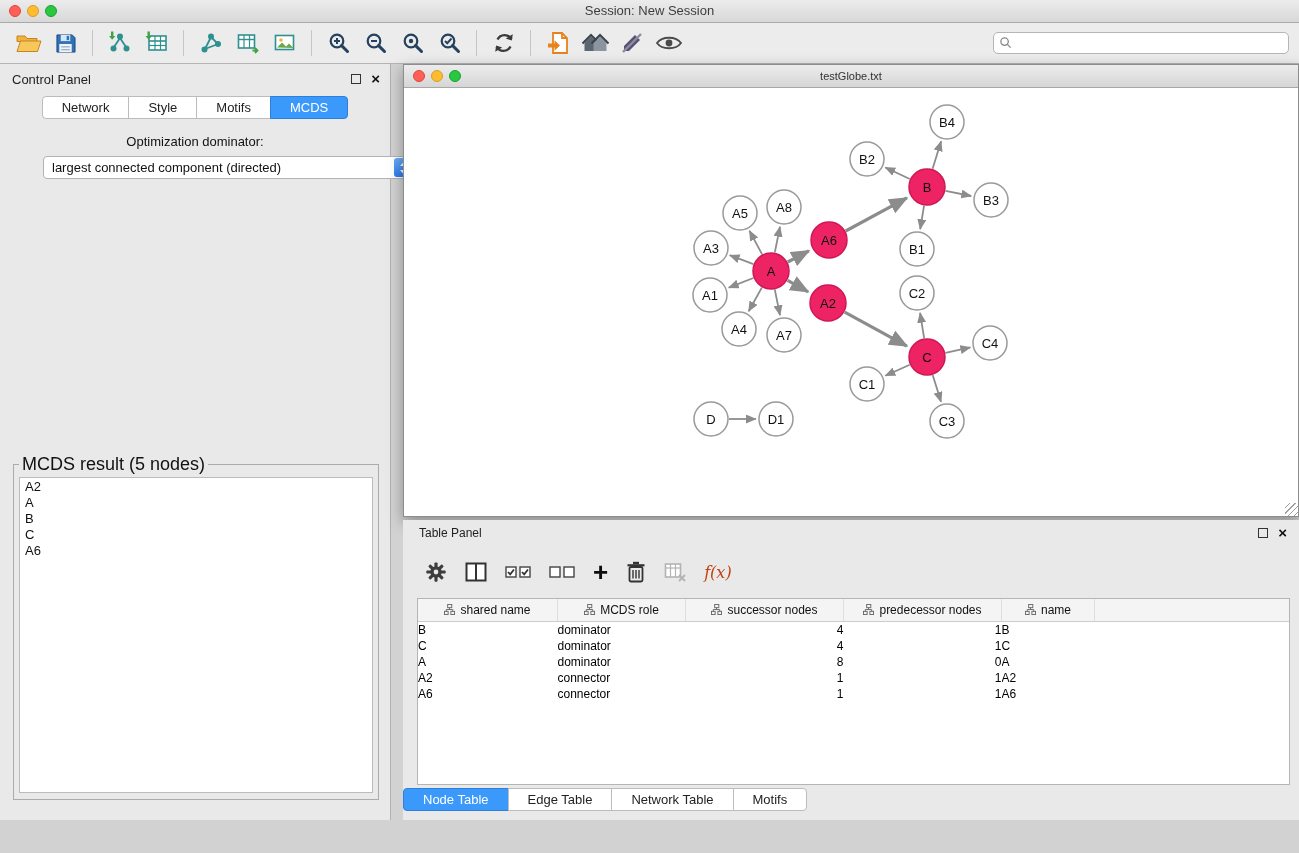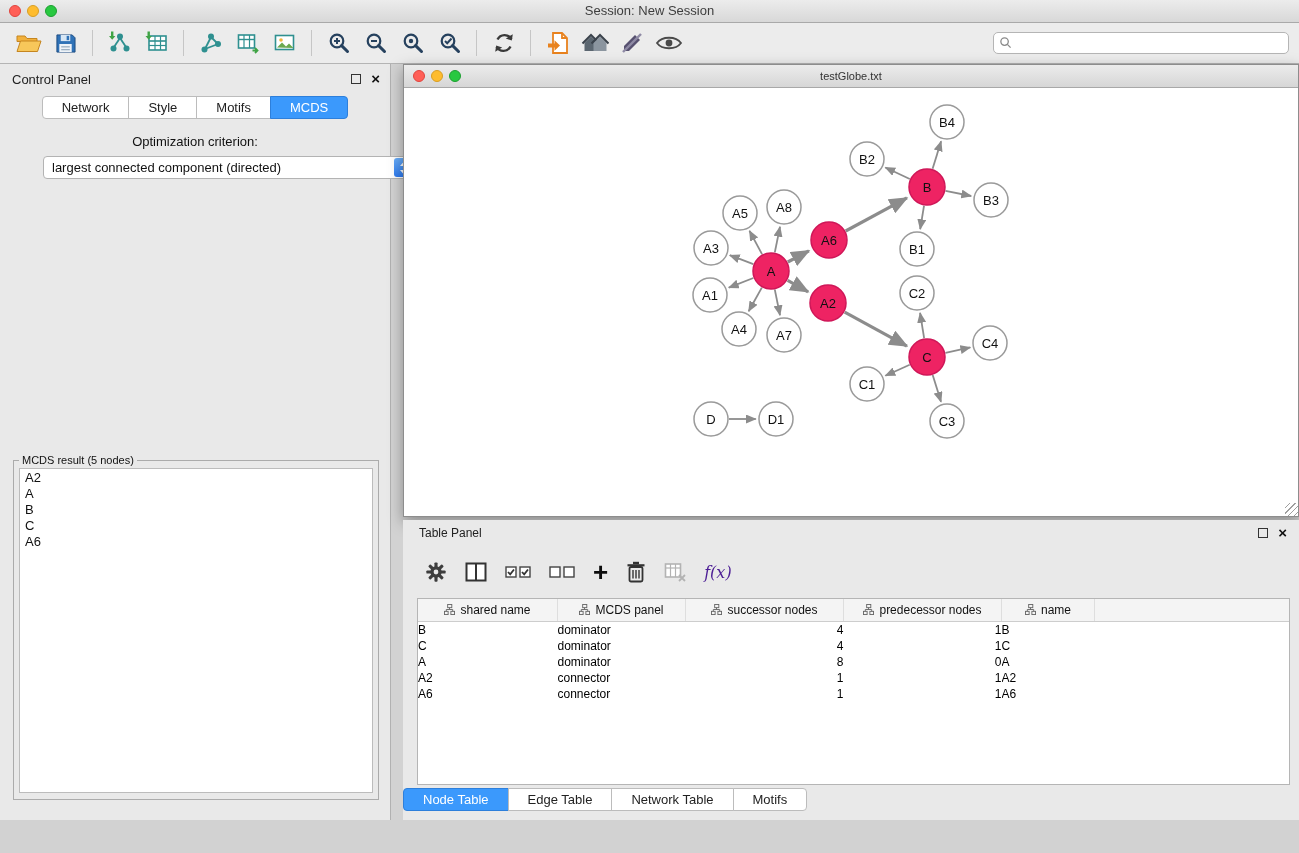--- a/index.html
+++ b/index.html
@@ -31,37 +31,37 @@
   .control-panel{position:absolute;left:0;top:64px;width:391px;height:756px;background:#e9e9e9;border-right:1px solid #b1b1b1;box-sizing:border-box;}
   .cp-title{position:absolute;left:12px;top:8px;font-size:13px;color:#222;}
   .control-panel .win-btns{right:10px;top:9px;}
   .cp-tabs{position:absolute;top:32px;left:0;right:0;display:flex;justify-content:center;}
   .cp-opt-label{position:absolute;top:70px;left:0;right:0;text-align:center;font-size:13px;color:#111;}
   .cp-select{position:absolute;top:92px;left:43px;width:372px;height:23px;background:#fff;border:1px solid #b3b3b3;border-radius:4px;box-sizing:border-box;font-size:13px;line-height:21px;padding-left:8px;cursor:default;}
   .cp-select .stepper{position:absolute;right:1px;top:1px;bottom:1px;width:19px;border-radius:3px;background:linear-gradient(#69aefb,#2e7bf0);display:flex;align-items:center;justify-content:center;}
   .cp-buttons{position:absolute;top:126px;left:0;right:0;display:flex;justify-content:center;gap:15px;}
   .cp-btn{height:24px;padding:0 15px;background:#fff;border:1px solid #b3b3b3;border-radius:4px;font-size:13px;color:#111;font-family:inherit;cursor:default;}
   .cp-result{position:absolute;left:13px;top:390px;width:366px;height:346px;border:1px solid #ababab;margin:0;padding:2px 5px 6px 5px;box-sizing:border-box;display:flex;flex-direction:column;background:#e9e9e9;}
-  .cp-result legend{font-size:11px;padding:0 3px;color:#111;}
+  .cp-result legend{font-size:18px;padding:0 3px;color:#111;}
   .result-list{flex:1;background:#fff;border:1px solid #bcbcbc;box-sizing:border-box;font-size:13px;padding:1px 5px;overflow:auto;}
   .result-item{line-height:16px;}
   
   .network-window{position:absolute;left:403px;top:64px;width:896px;height:453px;background:#fff;border:1px solid #8d8d8d;box-sizing:border-box;box-shadow:0 5px 14px rgba(0,0,0,0.35);}
   .nw-titlebar{position:absolute;top:0;left:0;right:0;height:22px;background:linear-gradient(#ececec,#d6d6d6);border-bottom:1px solid #a8a8a8;}
   .nw-title{line-height:22px;text-align:center;font-size:11px;color:#333;}
   .nw-canvas{position:absolute;top:23px;left:0;right:0;bottom:0;background:#fff;overflow:hidden;}
   .resize-grip{position:absolute;right:0;bottom:0;width:13px;height:13px;background:repeating-linear-gradient(135deg,transparent 0 3px,#9f9f9f 3px 4px);}
   
   .table-panel{position:absolute;left:403px;top:520px;width:896px;height:300px;background:#e9e9e9;}
   .tp-title{position:absolute;left:16px;top:6px;font-size:12px;color:#222;}
   .table-panel .win-btns{right:12px;top:7px;}
   .tp-toolbar{position:absolute;top:30px;left:22px;height:44px;display:flex;align-items:center;gap:18px;}
   .tp-btn{display:flex;align-items:center;justify-content:center;cursor:default;}
   .plus{font-size:26px;font-weight:bold;color:#0d0d0d;line-height:20px;}
-  .fx{font-family:"DejaVu Serif",serif;font-style:italic;font-size:16px;color:#4c1d95;}
+  .fx{font-family:"DejaVu Serif",serif;font-style:italic;font-size:16px;color:#c2410c;}
   .tp-table{position:absolute;left:14px;right:9px;top:78px;height:187px;background:#fff;border:1px solid #b5b5b5;box-sizing:border-box;overflow:hidden;}
   .tp-table table{border-collapse:collapse;table-layout:fixed;width:100%;}
   .tp-table thead th{height:20px;background:#f4f4f4;border-bottom:1px solid #cdcdcd;border-right:1px solid #dedede;font-size:12px;font-weight:normal;color:#111;text-align:center;vertical-align:middle;white-space:nowrap;overflow:hidden;}
   .tp-table th.colf{border-right:none;}
   .hdr-icon{display:inline-block;vertical-align:-1px;margin-right:5px;}
   .tp-table tbody td{font-size:12px;height:16px;line-height:16px;padding:0;color:#000;white-space:nowrap;overflow:hidden;}
   th.col0,td.col0{width:137px;}
   th.col1,td.col1{width:125px;}
   th.col2,td.col2{width:155px;}
   th.col3,td.col3{width:155px;}
@@ -240,21 +240,21 @@
     <div class="win-btns">
       <span class="win-float"></span>
       <span class="win-close">×</span>
     </div>
     <div class="cp-tabs">
         <div class="seg-tab">Network</div>
         <div class="seg-tab">Style</div>
         <div class="seg-tab">Motifs</div>
         <div class="seg-tab selected">MCDS</div>
       </div>
-    <div class="cp-opt-label">Optimization criterion:</div>
+    <div class="cp-opt-label">Optimization dominator:</div>
     <div class="cp-select">
       <span>largest connected component (directed)</span>
       <span class="stepper">
         <svg width="9" height="14" viewBox="0 0 9 14">
             <path d="M4.5 1 L8 5 H1 z" fill="#fff"></path>
             <path d="M4.5 13 L1 9 h7 z" fill="#fff"></path>
           </svg>
       </span>
     </div>
     <fieldset class="cp-result">
@@ -418,21 +418,21 @@
                     <rect x="4" y="0.5" width="4.5" height="3.5" fill="none" stroke="#666"></rect>
                     <rect x="0.5" y="8" width="4" height="3.5" fill="none" stroke="#666"></rect>
                     <rect x="7.5" y="8" width="4" height="3.5" fill="none" stroke="#666"></rect>
                     <path d="M6 4 v2 M2.5 8 V6 h7 V8" fill="none" stroke="#666"></path>
                   </svg></span><span class="hdr-label">shared name</span></th>
               <th class="col1"><span class="hdr-icon"><svg width="11" height="11" viewBox="0 0 12 12">
                     <rect x="4" y="0.5" width="4.5" height="3.5" fill="none" stroke="#666"></rect>
                     <rect x="0.5" y="8" width="4" height="3.5" fill="none" stroke="#666"></rect>
                     <rect x="7.5" y="8" width="4" height="3.5" fill="none" stroke="#666"></rect>
                     <path d="M6 4 v2 M2.5 8 V6 h7 V8" fill="none" stroke="#666"></path>
-                  </svg></span><span class="hdr-label">MCDS panel</span></th>
+                  </svg></span><span class="hdr-label">MCDS role</span></th>
               <th class="col2"><span class="hdr-icon"><svg width="11" height="11" viewBox="0 0 12 12">
                     <rect x="4" y="0.5" width="4.5" height="3.5" fill="none" stroke="#666"></rect>
                     <rect x="0.5" y="8" width="4" height="3.5" fill="none" stroke="#666"></rect>
                     <rect x="7.5" y="8" width="4" height="3.5" fill="none" stroke="#666"></rect>
                     <path d="M6 4 v2 M2.5 8 V6 h7 V8" fill="none" stroke="#666"></path>
                   </svg></span><span class="hdr-label">successor nodes</span></th>
               <th class="col3"><span class="hdr-icon"><svg width="11" height="11" viewBox="0 0 12 12">
                     <rect x="4" y="0.5" width="4.5" height="3.5" fill="none" stroke="#666"></rect>
                     <rect x="0.5" y="8" width="4" height="3.5" fill="none" stroke="#666"></rect>
                     <rect x="7.5" y="8" width="4" height="3.5" fill="none" stroke="#666"></rect>

